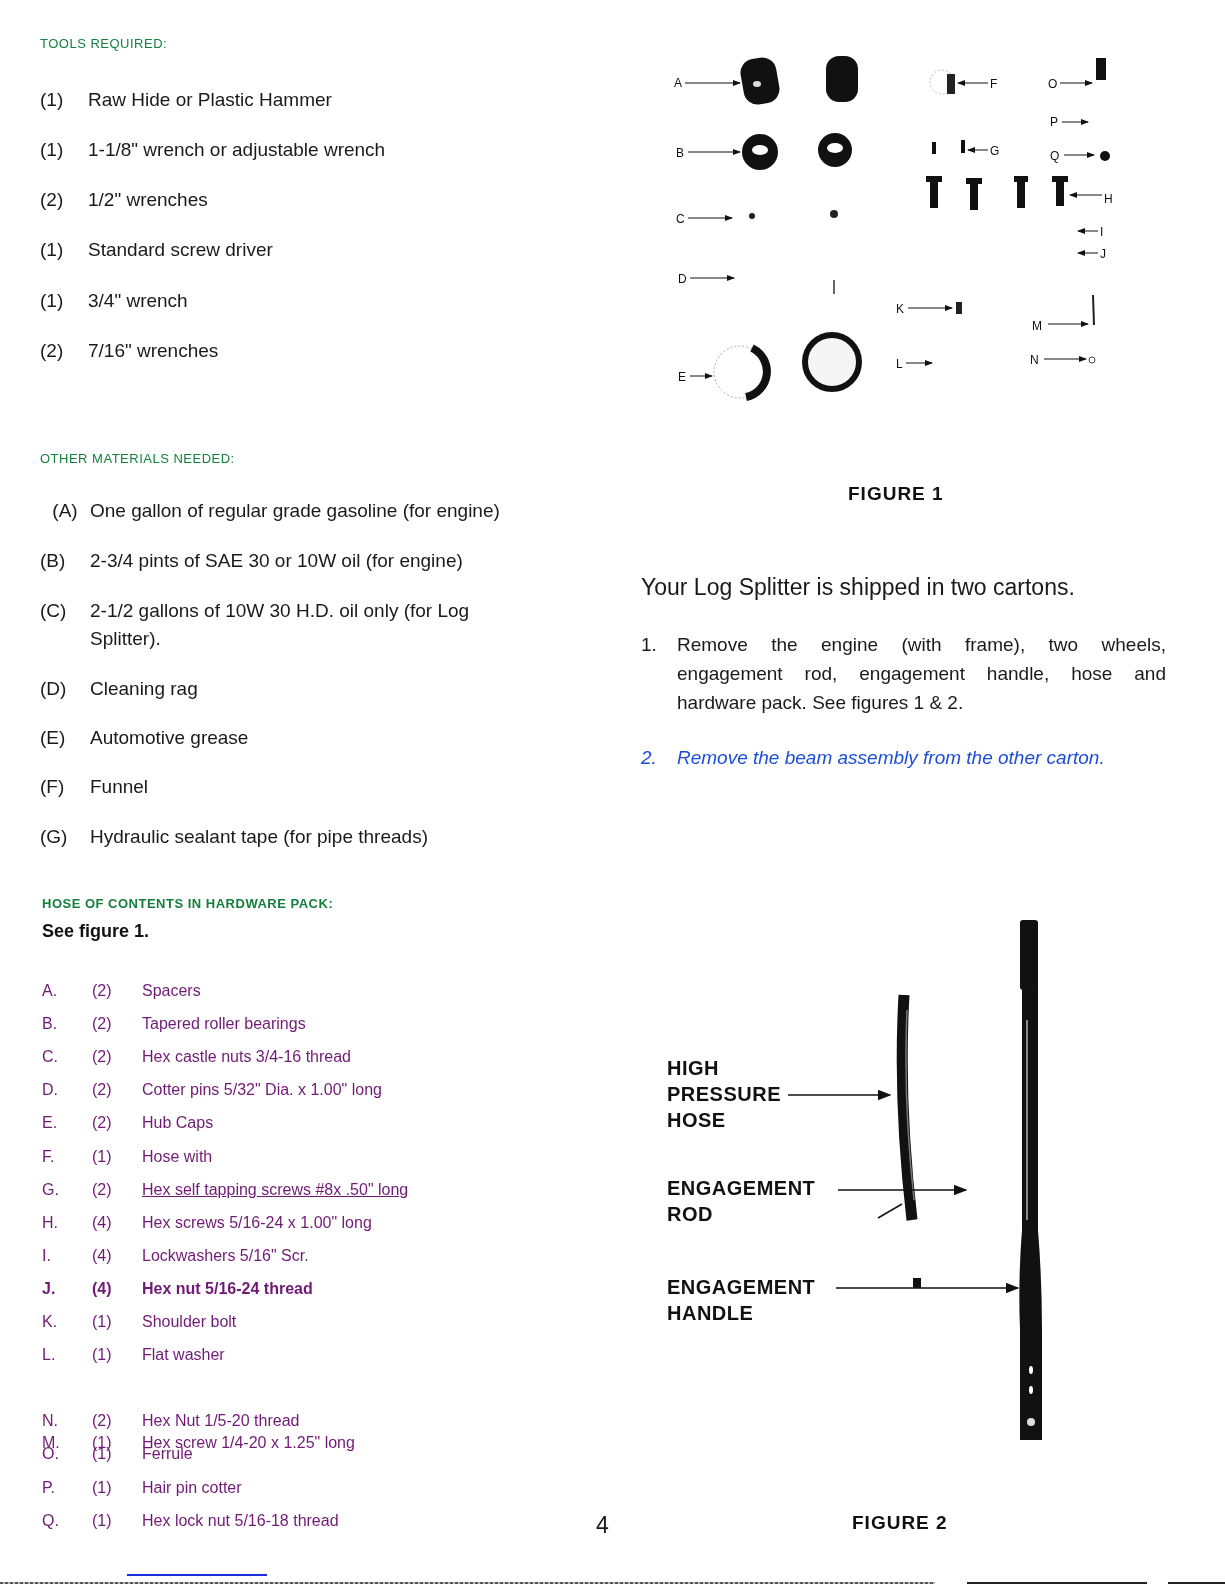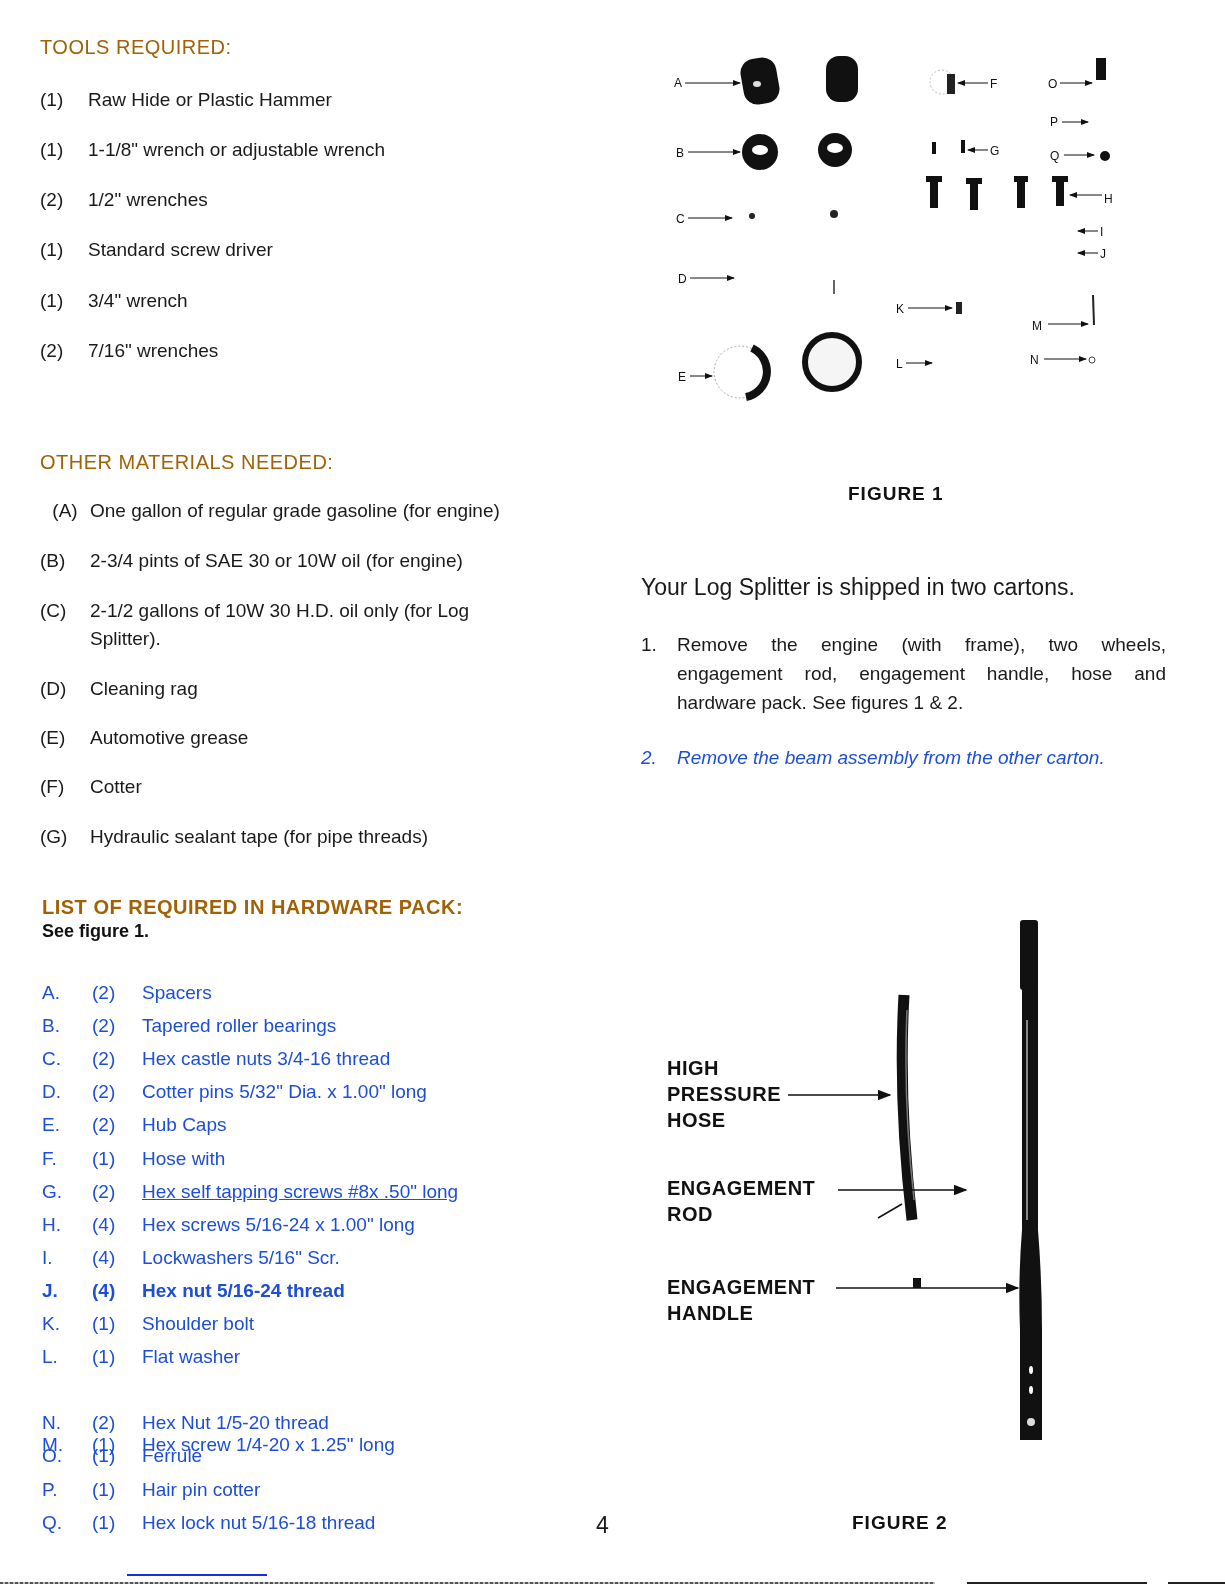--- a/index.html
+++ b/index.html
@@ -1,25 +1,25 @@
 <!DOCTYPE html>
 <html><head>
 <meta charset="utf-8">
 <style>
   html, body { margin:0; padding:0; background:#ffffff; }
   body { width:1225px; height:1585px; position:relative; overflow:hidden;
          font-family:"Liberation Sans", sans-serif; color:#111; }
   .abs { position:absolute; }
-  .h { font-size:20px; letter-spacing:0.5px; color:#a16207; }
+  .h { font-size:13px; letter-spacing:0.5px; color:#15803d; }
   .hb { font-weight:bold; }
   .t { font-size:23px; color:#1a1a1a; white-space:nowrap; }
   .row { position:absolute; left:40px; font-size:19px; white-space:nowrap; color:#1a1a1a; }
   .row .n { display:inline-block; width:48px; }
   .mrow .n { width:50px; }
-  .hw { position:absolute; left:42px; font-size:19px; white-space:nowrap; color:#1d4ed8; }
+  .hw { position:absolute; left:42px; font-size:16px; white-space:nowrap; color:#701a75; }
   .hw .l { display:inline-block; width:50px; }
   .hw .q { display:inline-block; width:50px; }
   .fig-cap { font-size:19px; font-weight:bold; letter-spacing:1px; }
   .lbl { font-size:20px; font-weight:bold; line-height:26px; letter-spacing:0.5px; }
   .just { text-align:justify; text-align-last:left; }
   svg text { font-family:"Liberation Sans", sans-serif; }
 </style>
 </head>
 <body>
 
@@ -34,25 +34,25 @@
 </div>
 
 <div class="abs h" style="left:40px;top:451px;">OTHER MATERIALS NEEDED:</div>
 <div>
   <div class="row mrow" style="top:500px;text-align:center;"><span class="n">(A)</span><span>One gallon of regular grade gasoline (for engine)</span></div>
   <div class="row mrow" style="top:550px;"><span class="n">(B)</span><span>2-3/4 pints of SAE 30 or 10W oil (for engine)</span></div>
   <div class="row mrow" style="top:600px;"><span class="n">(C)</span><span>2-1/2 gallons of 10W 30 H.D. oil only (for Log</span></div>
   <div class="row mrow" style="top:628px;left:90px;">Splitter).</div>
   <div class="row mrow" style="top:678px;"><span class="n">(D)</span><span>Cleaning rag</span></div>
   <div class="row mrow" style="top:727px;"><span class="n">(E)</span><span>Automotive grease</span></div>
-  <div class="row mrow" style="top:776px;"><span class="n">(F)</span><span>Cotter</span></div>
+  <div class="row mrow" style="top:776px;"><span class="n">(F)</span><span>Funnel</span></div>
   <div class="row mrow" style="top:826px;"><span class="n">(G)</span><span>Hydraulic sealant tape (for pipe threads)</span></div>
 </div>
 
-<div class="abs h hb" style="left:42px;top:896px;">LIST OF REQUIRED IN HARDWARE PACK:</div>
+<div class="abs h hb" style="left:42px;top:896px;">HOSE OF CONTENTS IN HARDWARE PACK:</div>
 <div class="abs hb" style="left:42px;top:921px;font-size:18px;">See figure 1.</div>
 <div id="hw-list">
     <div class="hw" style="top: 982px;"><span class="l">A.</span><span class="q">(2)</span><span>Spacers</span></div>
     <div class="hw" style="top: 1015.1px;"><span class="l">B.</span><span class="q">(2)</span><span>Tapered roller bearings</span></div>
     <div class="hw" style="top: 1048.2px;"><span class="l">C.</span><span class="q">(2)</span><span>Hex castle nuts 3/4-16 thread</span></div>
     <div class="hw" style="top: 1081.3px;"><span class="l">D.</span><span class="q">(2)</span><span>Cotter pins 5/32" Dia. x 1.00" long</span></div>
     <div class="hw" style="top: 1114.4px;"><span class="l">E.</span><span class="q">(2)</span><span>Hub Caps</span></div>
     <div class="hw" style="top: 1147.5px;"><span class="l">F.</span><span class="q">(1)</span><span>Hose with</span></div>
     <div class="hw" style="top: 1180.6px; text-decoration: underline;"><span class="l">G.</span><span class="q">(2)</span><span>Hex self tapping screws #8x .50" long</span></div>
     <div class="hw" style="top: 1213.7px;"><span class="l">H.</span><span class="q">(4)</span><span>Hex screws 5/16-24 x 1.00" long</span></div>

